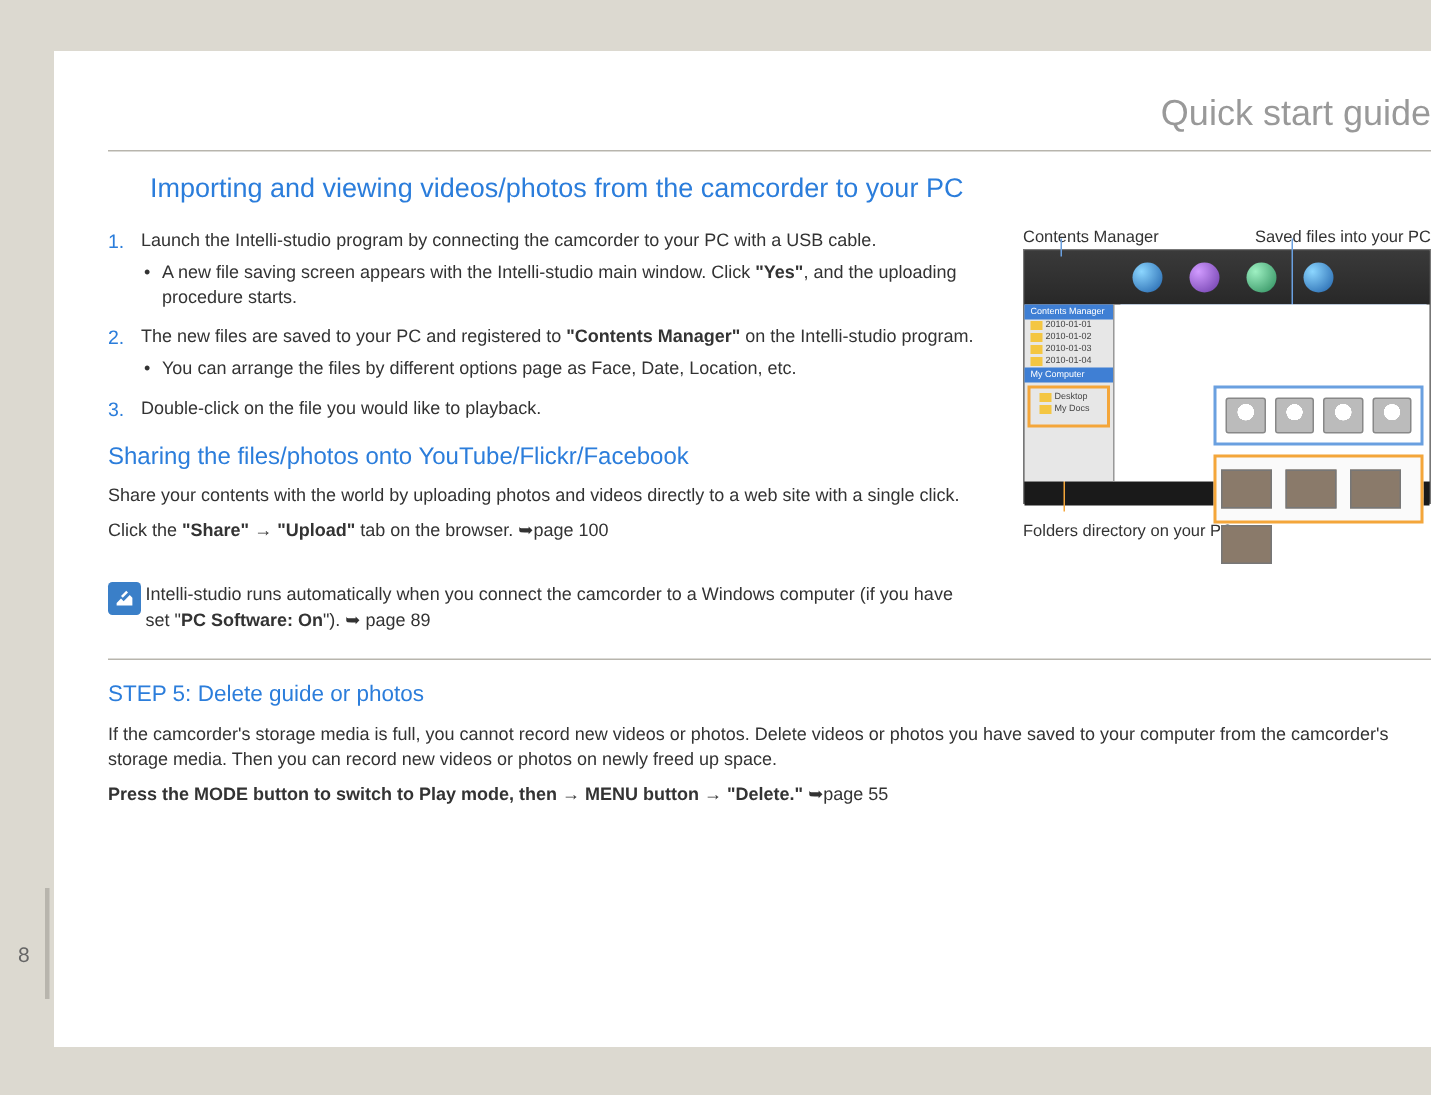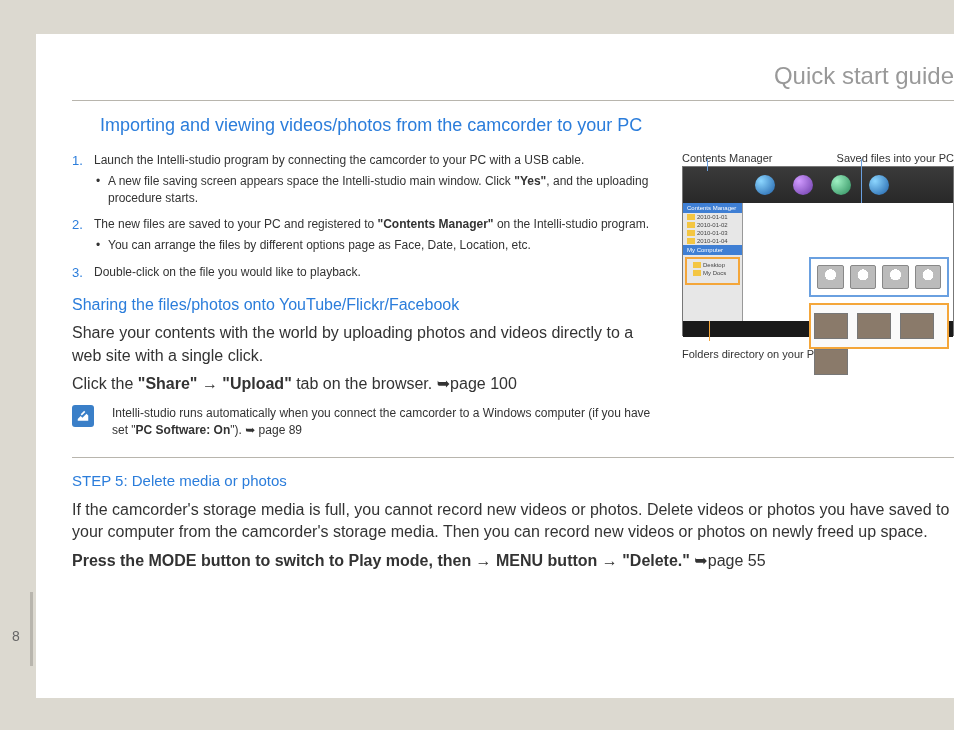--- a/index.html
+++ b/index.html
@@ -32,23 +32,23 @@
   .h3 { color: #2b7ddb; font-size: 15px; font-weight: 400; margin-bottom: 10px;}
   .cols { display: flex; gap: 28px; }
   .left { flex: 1 1 auto; }
   .right { width: 272px; flex: 0 0 272px; font-size: 11px;}
   ol { list-style: none; padding-left: 0;}
   li.num { display: flex; gap: 10px; margin-bottom: 10px; font-size: 12px; line-height: 1.4;}
   .numlabel { color: #2b7ddb; font-size: 13px; font-weight: 400; min-width:12px;}
   .sub { list-style: none; margin-top: 4px; }
   .sub li { padding-left: 14px; position: relative; font-size: 12px; line-height:1.4;}
   .sub li::before { content: "•"; position: absolute; left: 2px; }
-  .para { font-size: 16px; line-height: 1.4; margin-bottom: 6px;}
+  .para { font-size: 12px; line-height: 1.4; margin-bottom: 6px;}
   .bold { font-weight: 700;}
-  .note { display: flex; gap: 18px; align-items: flex-start; margin-top: 10px;}
+  .note { display: flex; gap: 3px; align-items: flex-start; margin-top: 26px;}
   .note-icon {
     width: 22px; height: 22px; background: #3a7fc8; border-radius: 3px;
     flex: 0 0 22px;
     display:flex; align-items:center; justify-content:center;
   }
   .note-icon svg { width: 14px; height: 14px; }
   .note-text { font-size: 12px; line-height: 1.4;}
 
   .labels-row { display: flex; justify-content: space-between; margin-bottom: 2px; font-size:11px; color:#333;}
   .figure {
@@ -100,21 +100,21 @@
 
   <div class="cols">
     <div class="left">
       <ol>
         <li class="num">
           <span class="numlabel">1.</span>
           <div>
             <span>Launch the Intelli-studio program by connecting the camcorder to your PC with a USB cable.</span>
             <ul class="sub">
               <li>
-                <span>A new file saving screen appears space the Intelli-studio main window. Click </span><span class="bold">"Yes"</span><span>, and the uploading procedure starts.</span>
+                <span>A new file saving screen appears with the Intelli-studio main window. Click </span><span class="bold">"Yes"</span><span>, and the uploading procedure starts.</span>
               </li>
             </ul>
           </div>
         </li>
         <li class="num">
           <span class="numlabel">2.</span>
           <div>
             <span>The new files are saved to your PC and registered to </span><span class="bold">"Contents Manager"</span><span> on the Intelli-studio program.</span>
             <ul class="sub">
               <li>
@@ -201,21 +201,21 @@
           <span class="fig-btn">Facebook</span>
           <span class="fig-btn g">Send</span>
         </div>
       </div>
       <div class="caption-below">Folders directory on your PC</div>
     </div>
   </div>
 
   <hr class="rule2">
 
-  <div class="h3">STEP 5: Delete media or photos</div>
+  <div class="h3">STEP 5: Delete guide or photos</div>
   <div class="para">If the camcorder's storage media is full, you cannot record new videos or photos. Delete videos or photos you have saved to your computer from the camcorder's storage media. Then you can record new videos or photos on newly freed up space.</div>
   <div class="para">
     <span class="bold">Press the MODE button to switch to Play mode, then → MENU button → "Delete." </span><span>➥page 55</span>
   </div>
 
   <div class="pagenum">8</div>
   <div class="pagenum-bar"></div>
 </div>
 
 </body></html>

